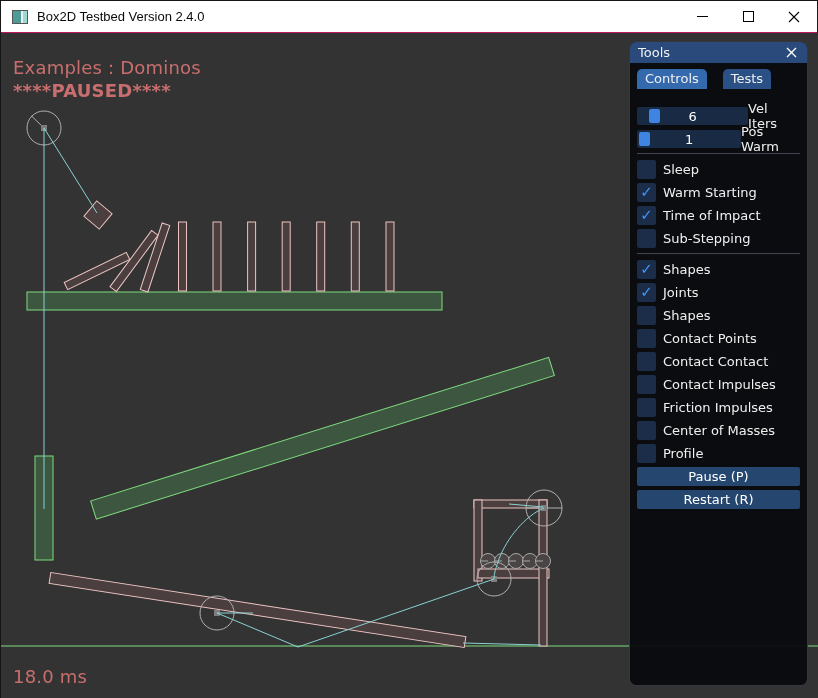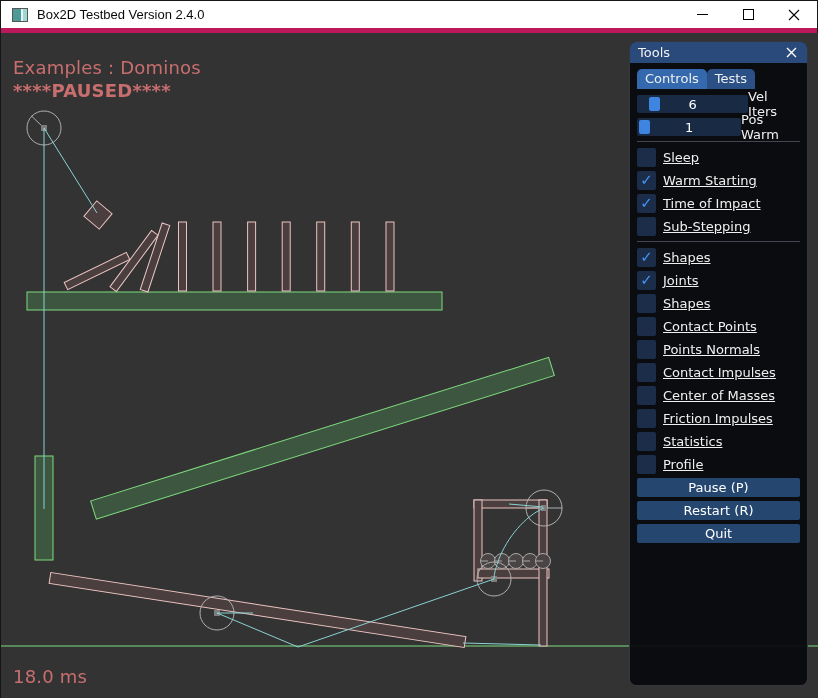--- a/index.html
+++ b/index.html
@@ -1,21 +1,21 @@
 <!DOCTYPE html>
 <html><head>
 <meta charset="utf-8">
 <style>
   * { margin:0; padding:0; box-sizing:border-box; }
   html,body { width:818px; height:698px; overflow:hidden; background:#1a1a1a; }
   body { font-family:"DejaVu Sans", sans-serif; }
   .window { position:relative; width:818px; height:698px; background:#333333; border:1px solid #161616; }
 
   
-  .titlebar { position:absolute; top:0; left:0; right:0; height:32px; background:#ffffff; display:flex; align-items:center; border-bottom:5px solid #be185d; }
+  .titlebar { position:absolute; top:0; left:0; right:0; height:32px; background:#ffffff; display:flex; align-items:center; border-bottom:1px solid #be185d; }
   .app-icon { width:16px; height:14px; margin-left:11px; border:1px solid #555; background:linear-gradient(90deg,#4e9a96 0 55%, #e8f2f0 55% 75%, #9fd8d2 75%); position:relative; }
   .tb-title { margin-left:9px; font-size:13px; color:#0a0a0a; font-family:"Liberation Sans", sans-serif; }
   .tb-controls { margin-left:auto; display:flex; height:100%; }
   .tb-btn { width:46px; height:100%; display:flex; align-items:center; justify-content:center; }
   .tb-btn svg { display:block; }
 
   
   .client { position:absolute; top:32px; left:0; width:818px; height:666px; background:#333333; }
   .scene-svg { position:absolute; top:0; left:0; }
   .hud { position:absolute; left:12px; font-size:18px; color:#c96e6e; letter-spacing:0.2px; }
@@ -23,37 +23,37 @@
   .hud-paused { top:47px;font-weight:bold; }
   .hud-ms { top:633px; }
 
   
   .panel { position:absolute; left:628px; top:8px; width:179px; height:645px; background:rgba(10,11,14,0.95); border:1px solid rgba(90,90,102,0.55); border-radius:7px; color:#ececec; font-size:13px; }
   .panel-titlebar { height:21px; background:#294a7a; border-radius:6px 6px 0 0; display:flex; align-items:center; padding:0 8px; }
   .panel-title { font-size:13px; color:#f2f2f2; }
   .panel-close { margin-left:auto; width:16px; height:16px; display:flex; align-items:center; justify-content:center; border-radius:3px; }
   .panel-body { padding:6px 8px 0 7px; }
 
-  .tabbar { display:flex; gap:0; margin-bottom:6px; }
+  .tabbar { display:flex; gap:16px; margin-bottom:18px; }
   .tab { height:20px; padding:2px 8px 0 8px; border-radius:5px 5px 0 0; color:#f0f0f0; }
   .tab.active { background:#3469ad; }
   .tab.inactive { background:#2a5086; }
 
   .slider-row { display:flex; align-items:center; margin-bottom:5px; height:18px; }
   .slider-frame { position:relative; width:115px; height:18px; background:#182a44; border-radius:2px; overflow:hidden; }
   .slider-grab { position:absolute; top:2px; width:11px; height:14px; background:#3d85e0; border-radius:2px; }
   .slider-value { position:absolute; inset:0; display:flex; align-items:center; justify-content:center; font-size:13px; color:#fff; }
   .slider-label { color:#f0f0f0; }
 
   .sep { height:1px; background:#454551; margin:5px 0 6px 0; width:163px; }
 
   .check-row { display:flex; align-items:center; height:19px; margin-bottom:4px; }
   .checkbox { width:19px; height:19px; background:#1b2d49; border-radius:2px; display:flex; align-items:center; justify-content:center; }
   .mark { color:#4296fa; font-size:15px; font-weight:bold; line-height:19px; }
-  .check-label { margin-left:7px; color:#f0f0f0;text-decoration:underline; }
+  .check-label { margin-left:7px; color:#f0f0f0; }
 
   .btn { width:163px; height:19px; background:#25476f; border-radius:2px; display:flex; align-items:center; justify-content:center; margin-bottom:4px; color:#fff; font-size:13px; }
 </style>
 </head>
 <body>
 
 <div class="window">
 
   <div class="titlebar">
     <div class="app-icon"></div>
@@ -239,53 +239,46 @@
         <div class="check-row">
           <span class="checkbox">
               <span class="mark"></span>
             </span>
           <span class="check-label">Contact Points</span>
         </div>
         <div class="check-row">
           <span class="checkbox">
               <span class="mark"></span>
             </span>
-          <span class="check-label">Points Normals</span>
+          <span class="check-label">Contact Contact</span>
         </div>
         <div class="check-row">
           <span class="checkbox">
               <span class="mark"></span>
             </span>
           <span class="check-label">Contact Impulses</span>
         </div>
         <div class="check-row">
           <span class="checkbox">
               <span class="mark"></span>
             </span>
+          <span class="check-label">Friction Impulses</span>
+        </div>
+        <div class="check-row">
+          <span class="checkbox">
+              <span class="mark"></span>
+            </span>
           <span class="check-label">Center of Masses</span>
-        </div>
-        <div class="check-row">
-          <span class="checkbox">
-              <span class="mark"></span>
-            </span>
-          <span class="check-label">Friction Impulses</span>
-        </div>
-        <div class="check-row">
-          <span class="checkbox">
-              <span class="mark"></span>
-            </span>
-          <span class="check-label">Statistics</span>
         </div>
         <div class="check-row">
           <span class="checkbox">
               <span class="mark"></span>
             </span>
           <span class="check-label">Profile</span>
         </div>
 
         <div class="btn">Pause (P)</div>
         <div class="btn">Restart (R)</div>
-        <div class="btn">Quit</div>
       </div>
     </div>
 
   </div>
 </div>
 
 </body></html>

